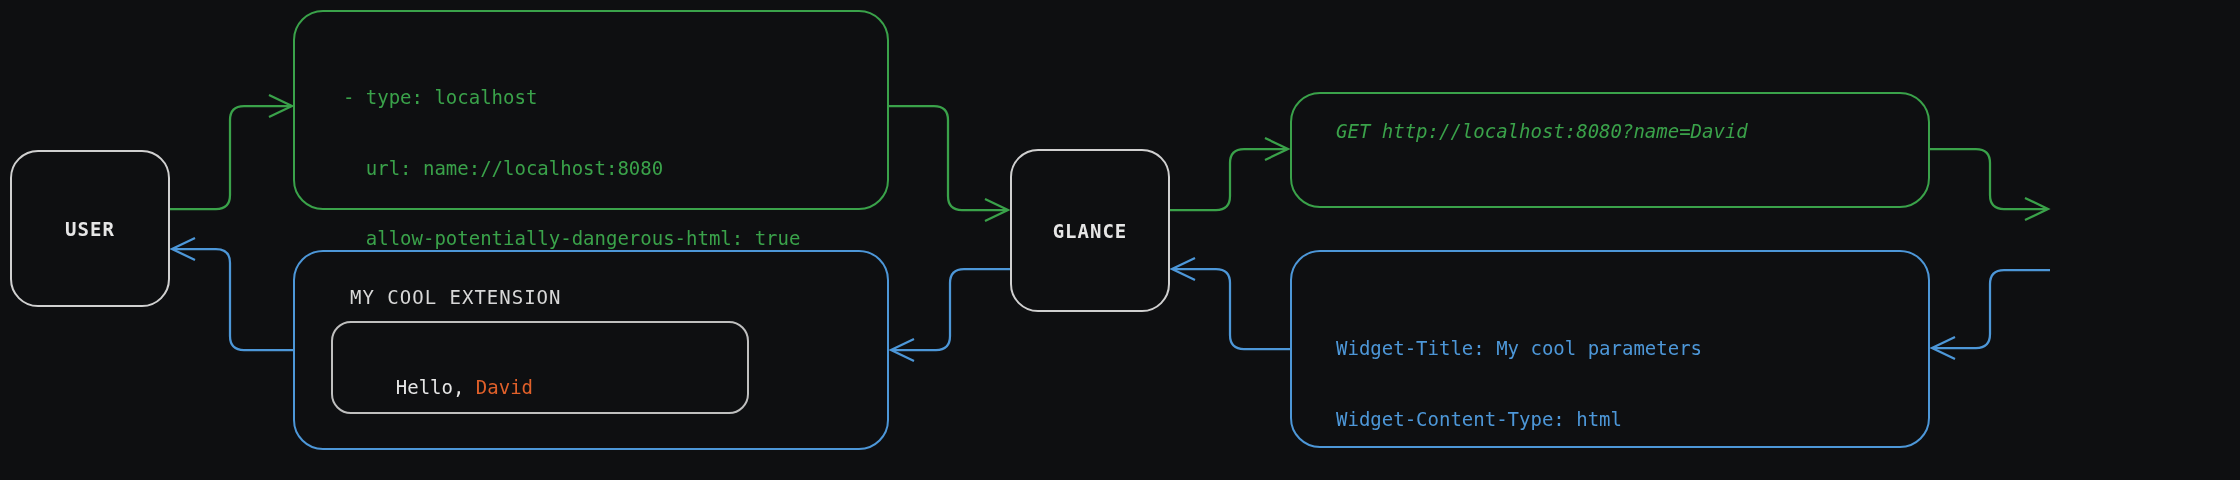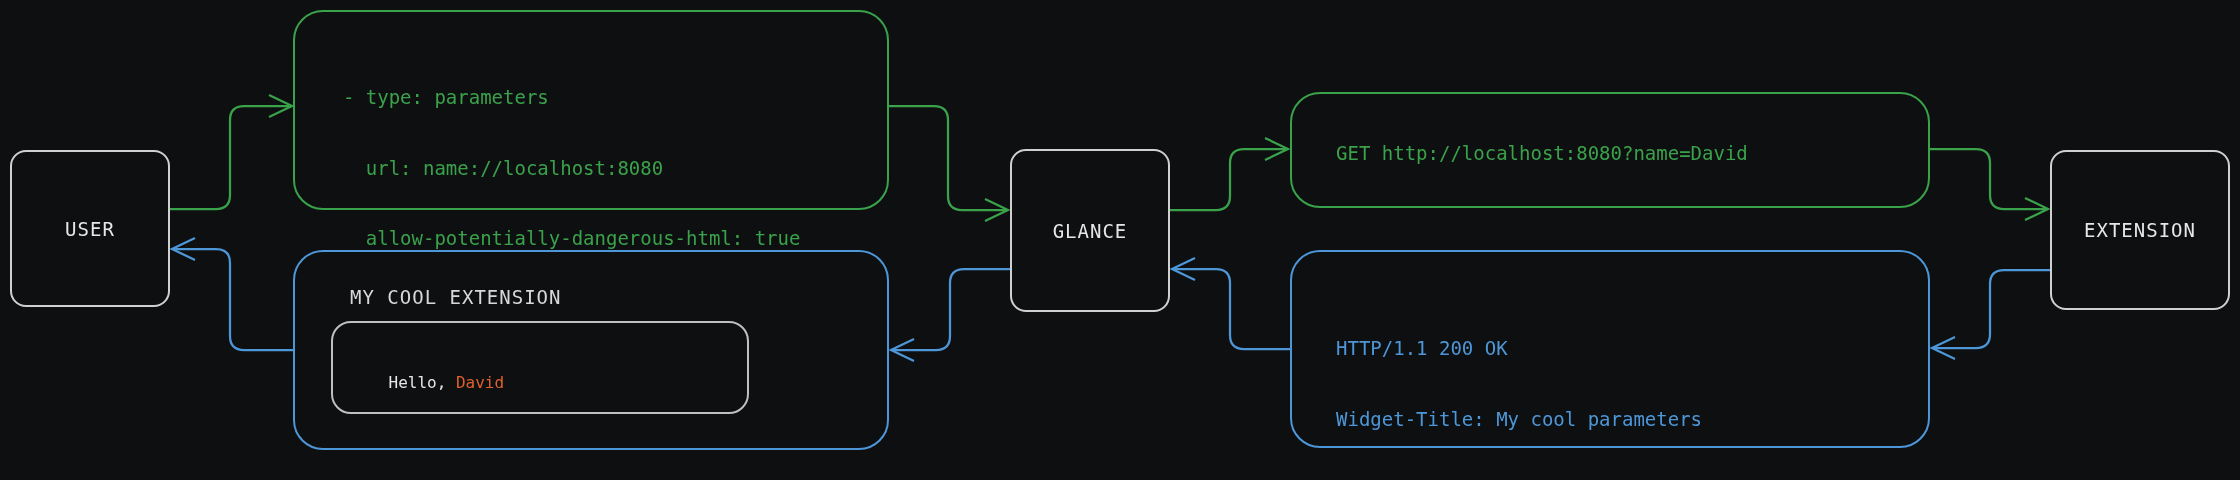--- a/index.html
+++ b/index.html
@@ -9,33 +9,33 @@
   html,body{margin:0;padding:0;background:var(--background);}
   #canvas{
     position:relative;width:2240px;height:480px;background:var(--background);
     font-family:"DejaVu Sans Mono","Liberation Mono",monospace;overflow:hidden;
   }
   #wires{position:absolute;left:0;top:0;width:2240px;height:480px;}
   .wire{fill:none;stroke-width:2.25;}
   .wire.green{stroke:var(--green);}
   .wire.blue{stroke:var(--blue);}
   .node{
-    position:absolute;border:2px solid var(--node-border);border-radius:16px;
+    position:absolute;border:2px solid var(--node-border);border-radius:28px;
     display:flex;align-items:center;justify-content:center;
-    color:var(--text-light);font-size:19px;letter-spacing:1px;background:var(--background);
+    color:var(--text-light);font-size:19px;letter-spacing:1px;background:var(--background);font-weight:bold;
   }
   .msgbox{position:absolute;border-radius:30px;background:var(--background);}
   .msgbox.green{border:2px solid var(--green);}
   .msgbox.blue{border:2px solid var(--blue);}
   .code{position:absolute;font-size:19px;line-height:23.5px;white-space:pre;}
   .code.green{color:var(--green);}
   .code.blue{color:var(--blue);}
   .widget-title{position:absolute;font-size:19px;color:var(--text-dim);letter-spacing:1px;white-space:pre;}
   .inner-box{position:absolute;border:2px solid var(--inner-border);border-radius:20px;}
-  .greeting{position:absolute;font-size:16px;color:var(--text-light);white-space:pre;}
+  .greeting{position:absolute;font-size:19px;color:var(--text-light);white-space:pre;}
   .greeting .name{color:var(--orange);}
 </style>
 </head>
 <body>
 
 <div id="canvas">
 
   <svg id="wires" viewBox="0 0 2240 480">
 
     <path class="wire green" d="M170,209 L216,209 Q230,209 230,195 L230,120 Q230,106 244,106 L291,106"></path>
@@ -56,39 +56,35 @@
     <path class="wire blue" d="M293,350 L244,350 Q230,350 230,336 L230,263 Q230,249 216,249 L173,249"></path>
     <path class="wire blue" d="M195,238 L172,249 L195,260"></path>
   </svg>
 
   <div class="node" style="left:10px;top:150px;width:156px;height:153px;">
     <span>USER</span>
   </div>
   <div class="node" style="left:1010px;top:149px;width:156px;height:159px;text-align:center;">
     <span>GLANCE</span>
   </div>
-  <div class="node" style="left:2050px;top:150px;width:176px;height:156px;">
-    <span>EXTENSION</span>
-  </div>
 
   <div class="msgbox green" style="left:293px;top:10px;width:592px;height:196px;"></div>
   <div class="code green" style="left:320px;top:39px;">
-    <div>  - type: parameters</div>
+    <div>  - type: localhost</div>
     <div>    url: name://localhost:8080</div>
     <div>    allow-potentially-dangerous-html: true</div>
     <div>    parameters:</div>
     <div>      name: David</div>
   </div>
 
   <div class="msgbox green" style="left:1290px;top:92px;width:636px;height:112px;"></div>
-  <div class="code green" style="left:1336px;top:142px;">GET http://localhost:8080?name=David</div>
+  <div class="code green" style="left:1336px;top:120px;font-style:italic;">GET http://localhost:8080?name=David</div>
 
   <div class="msgbox blue" style="left:1290px;top:250px;width:636px;height:194px;"></div>
   <div class="code blue" style="left:1336px;top:290px;">
-    <div>HTTP/1.1 200 OK</div>
     <div>Widget-Title: My cool parameters</div>
     <div>Widget-Content-Type: html</div>
     
     
   </div>
 
   <div class="msgbox blue" style="left:293px;top:250px;width:592px;height:196px;"></div>
   <div class="widget-title" style="left:350px;top:286px;text-align:center;">MY COOL EXTENSION</div>
   <div class="inner-box" style="left:331px;top:321px;width:414px;height:89px;"></div>
   <div class="greeting" style="left:350px;top:354px;">

